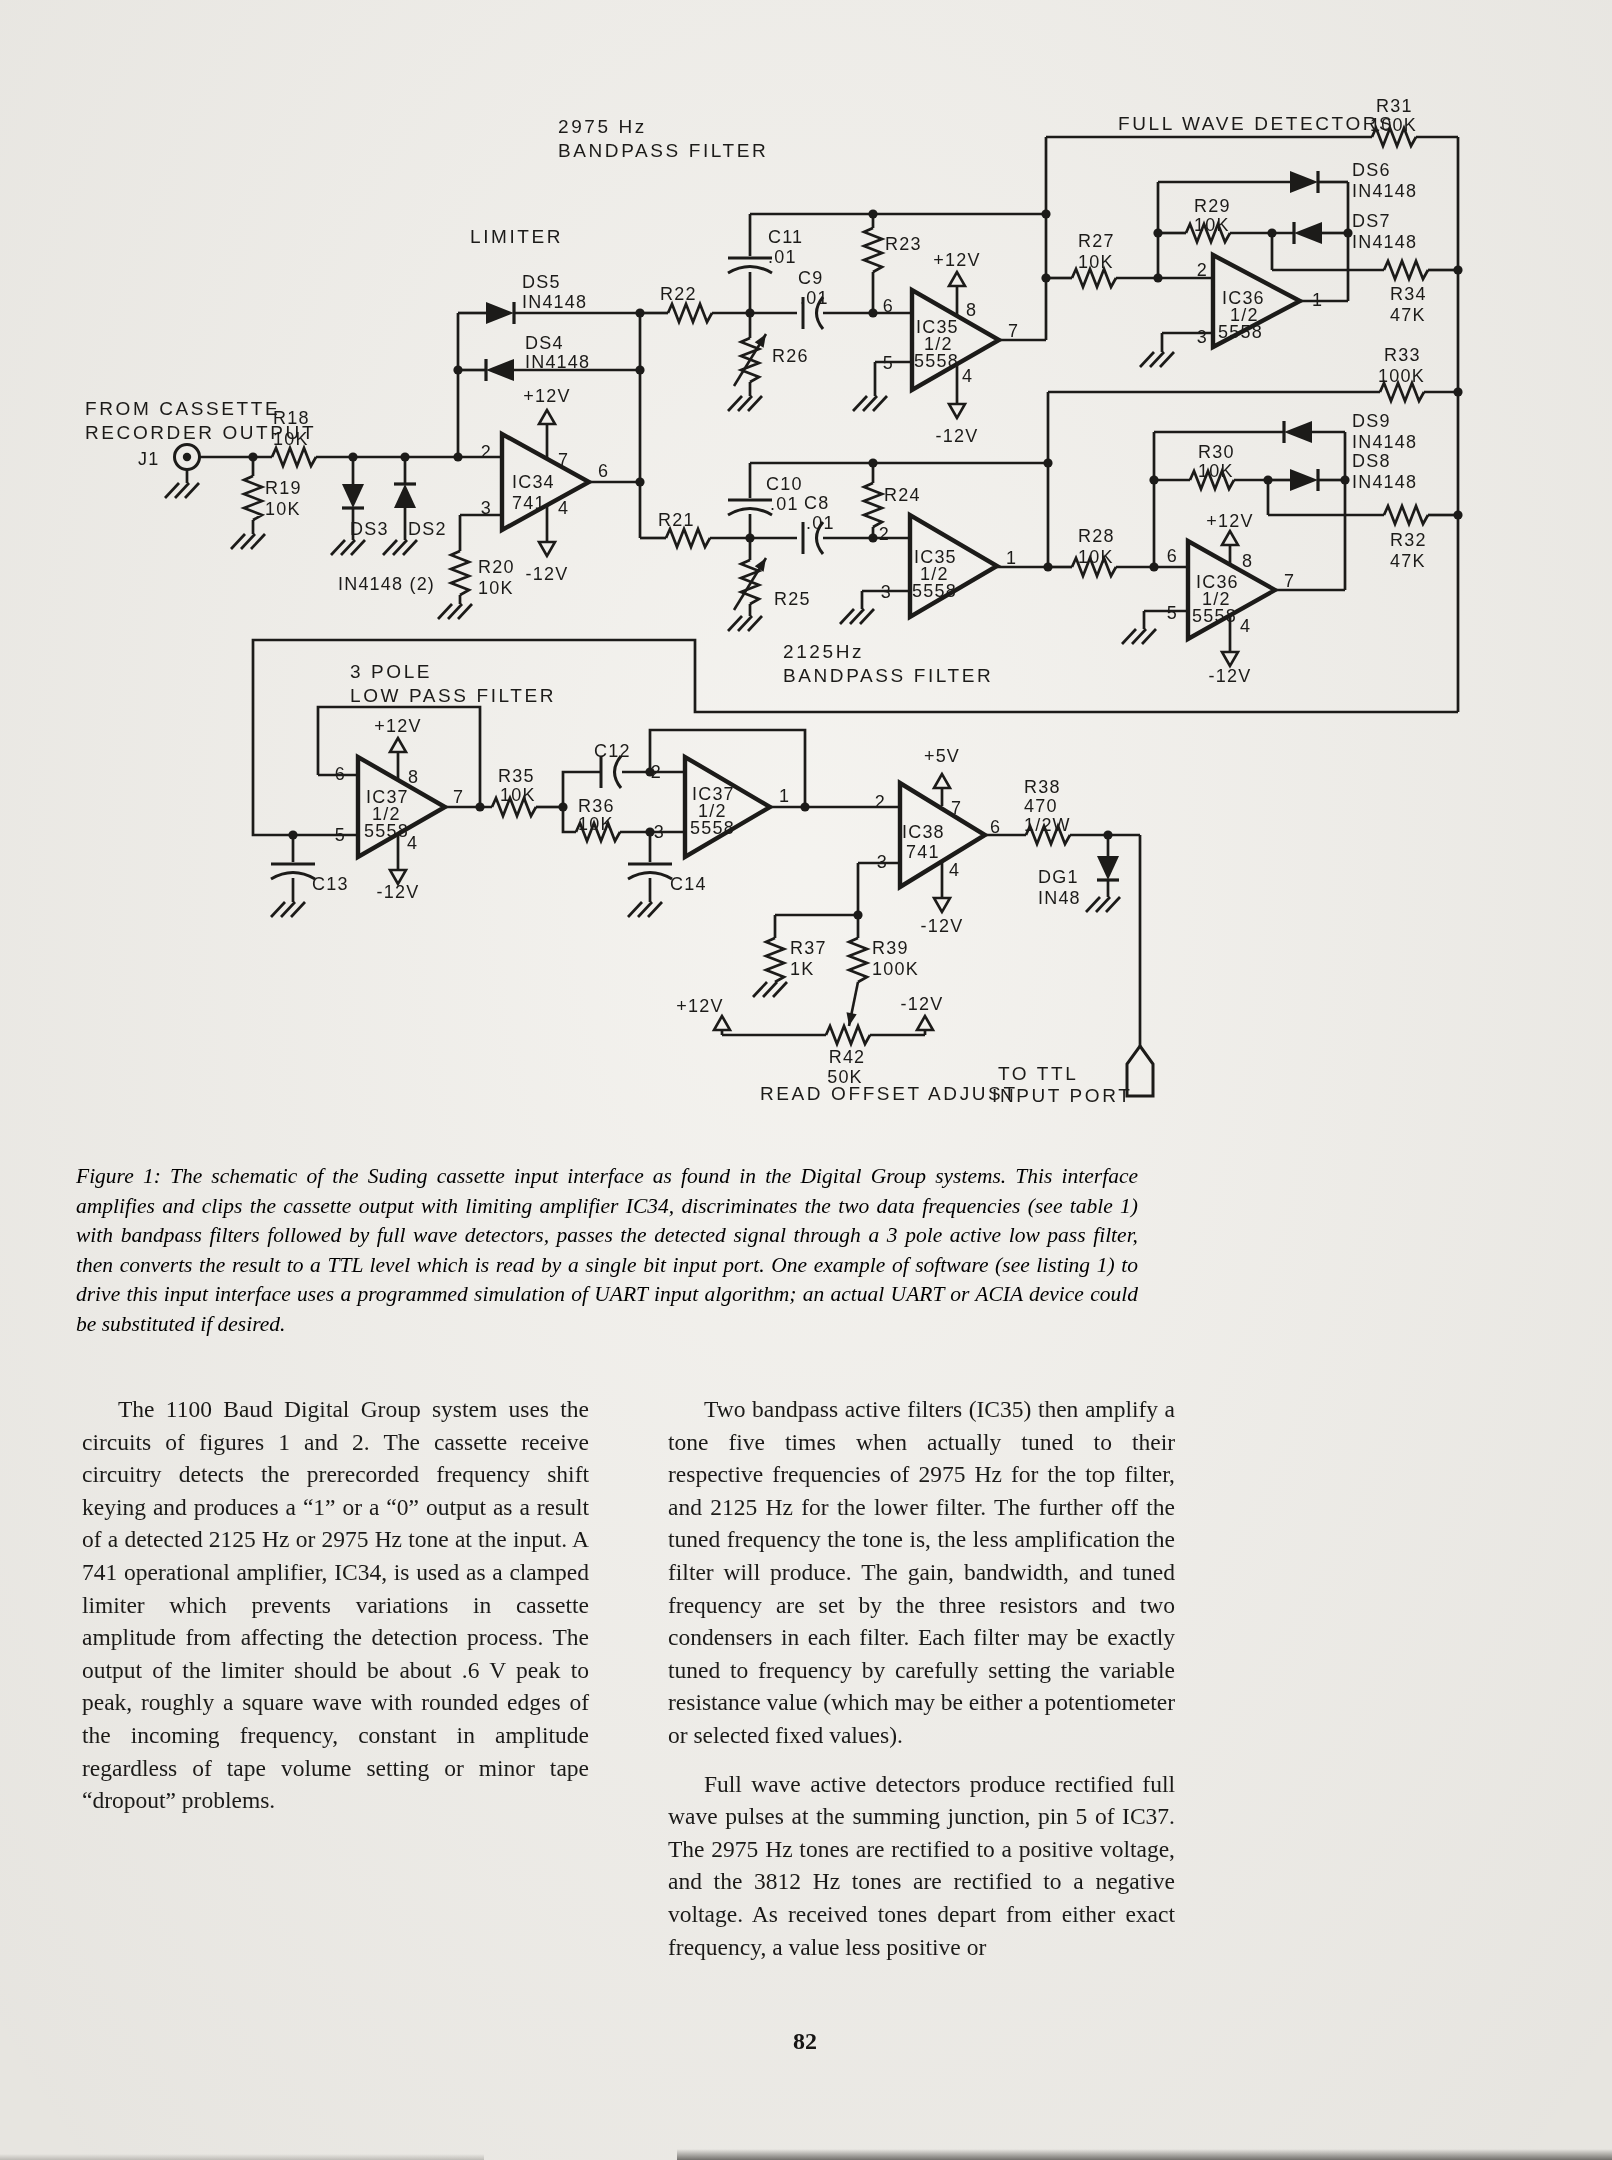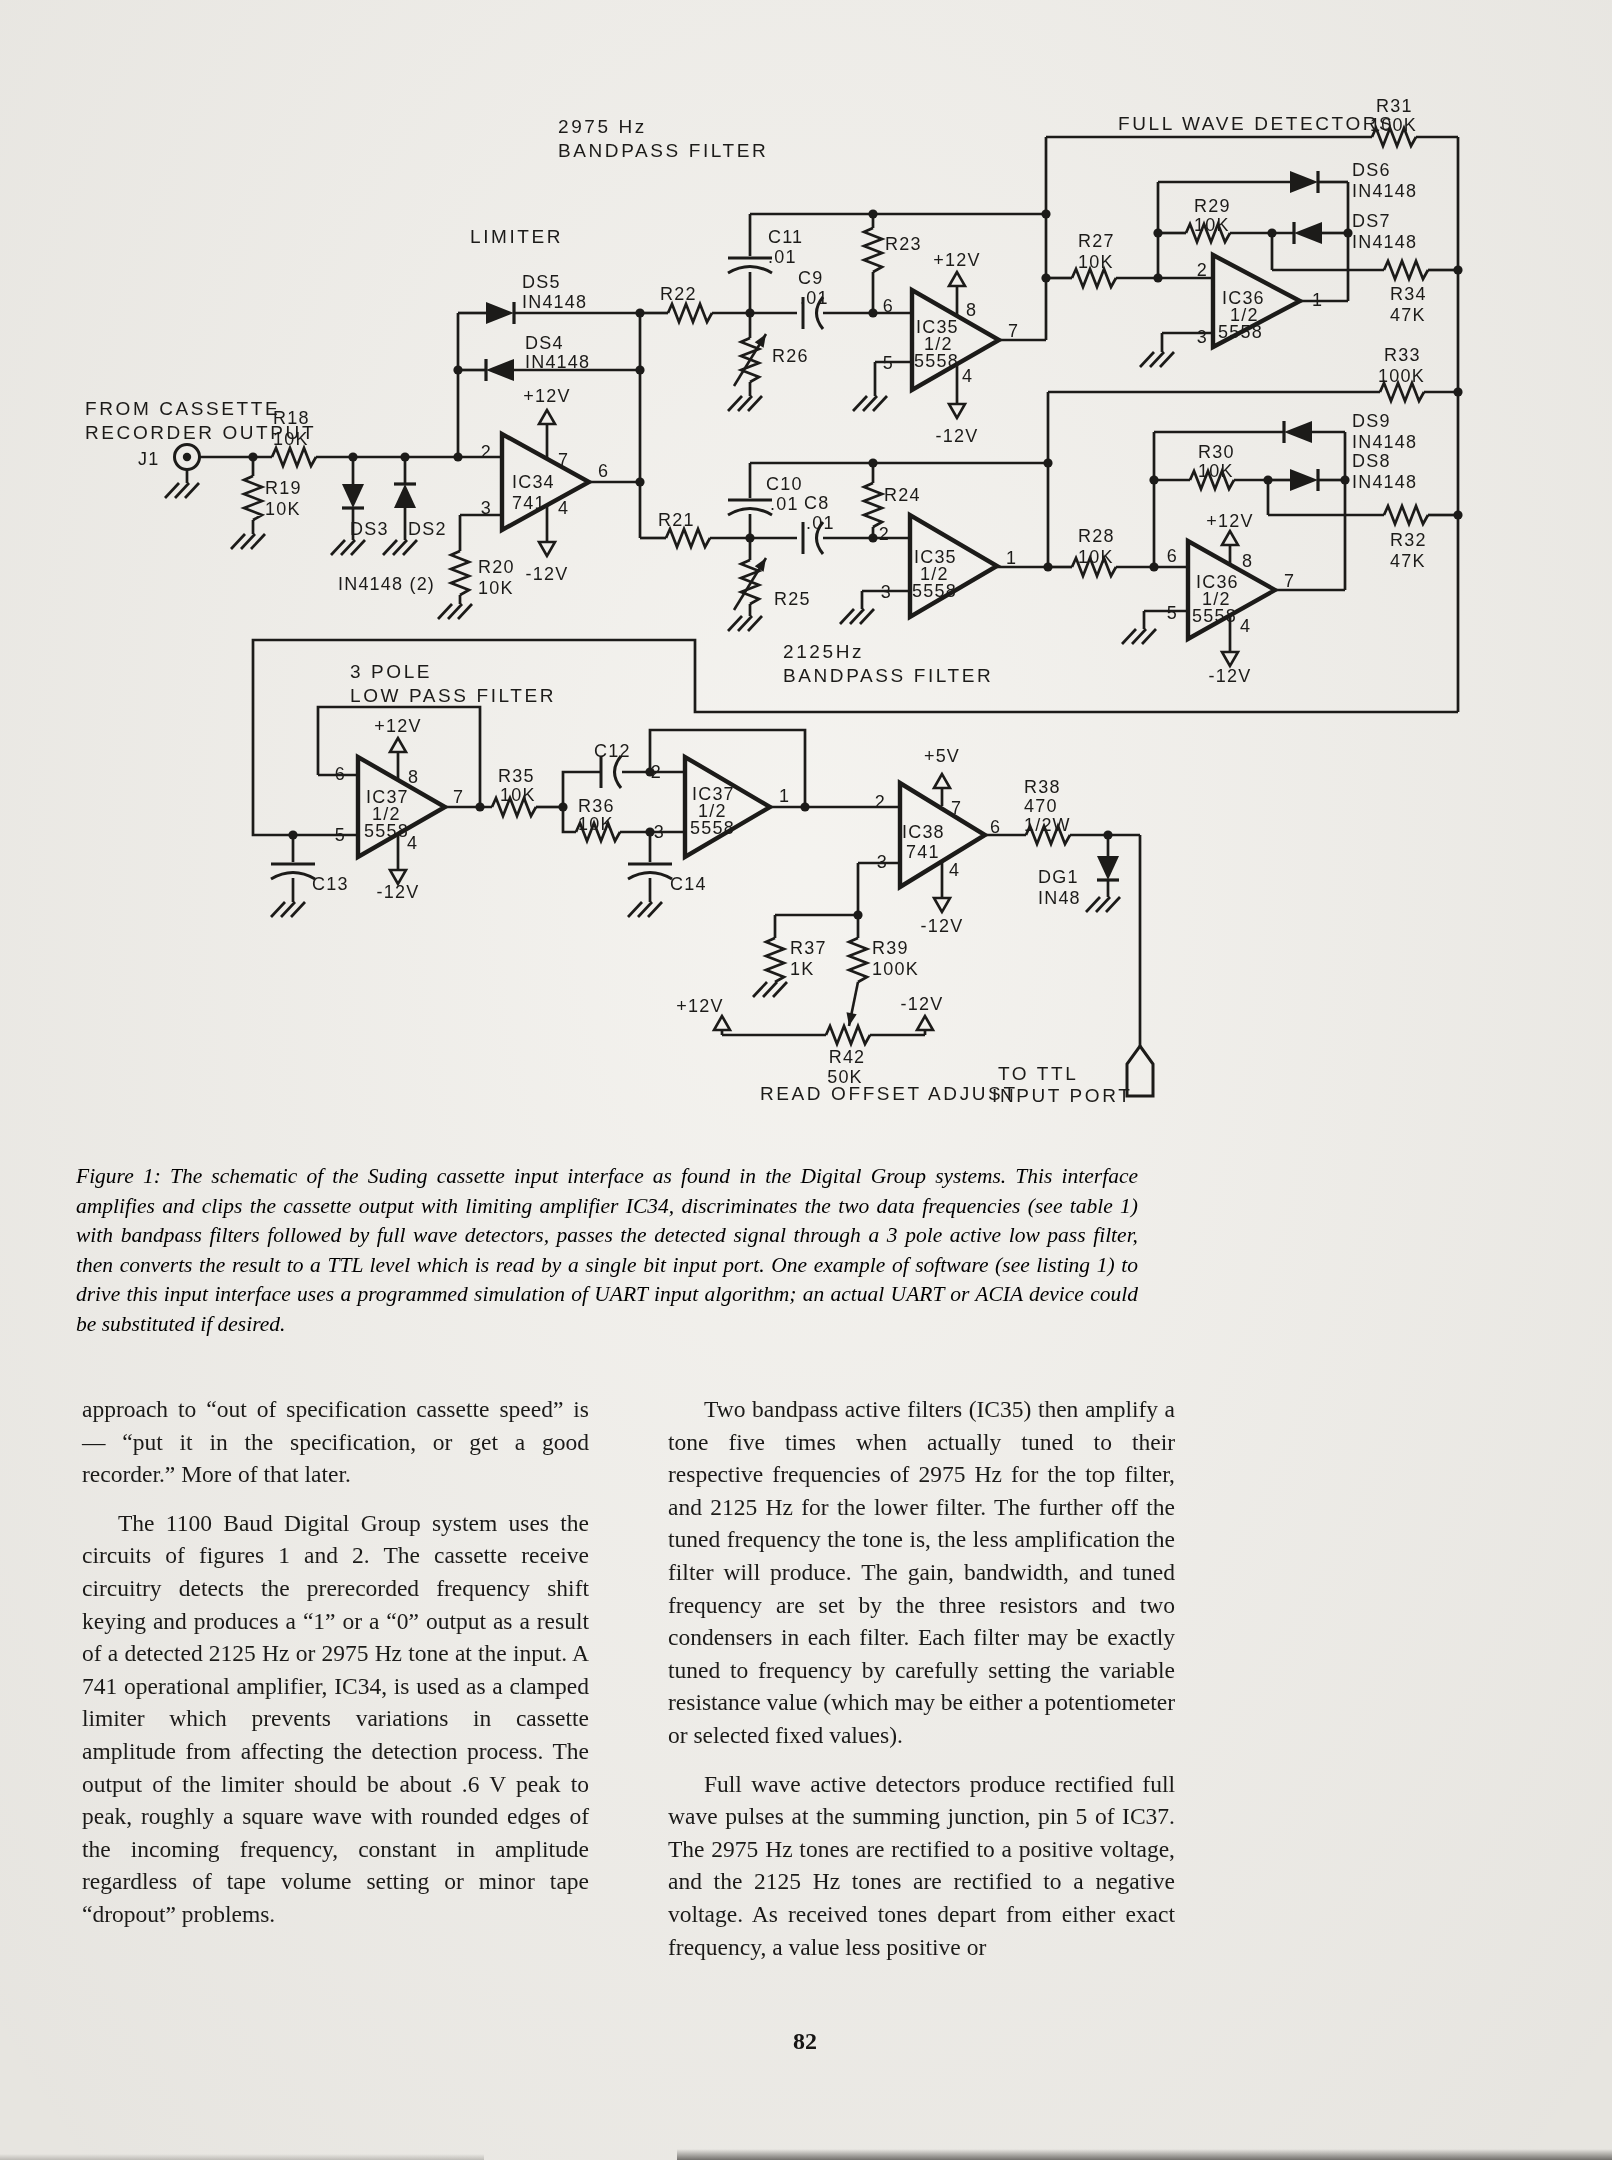--- a/index.html
+++ b/index.html
@@ -497,26 +497,25 @@
         <text x="845" y="1083" font-size="18" letter-spacing="1.2" text-anchor="middle">50K</text>
         <text x="760" y="1100" font-size="19" letter-spacing="2.6" text-anchor="start">READ OFFSET ADJUST</text>
         <text x="998" y="1080" font-size="19" letter-spacing="2.6" text-anchor="start">TO TTL</text>
         <text x="992" y="1102" font-size="19" letter-spacing="2.6" text-anchor="start">INPUT PORT</text>
       </g>
   </svg>
 
   <div class="caption">Figure 1: The schematic of the Suding cassette input interface as found in the Digital Group systems. This interface amplifies and clips the cassette output with limiting amplifier IC34, discriminates the two data frequencies (see table 1) with bandpass filters followed by full wave detectors, passes the detected signal through a 3 pole active low pass filter, then converts the result to a TTL level which is read by a single bit input port. One example of software (see listing 1) to drive this input interface uses a programmed simulation of UART input algorithm; an actual UART or ACIA device could be substituted if desired.</div>
 
   <div class="col col-left">
-    <p>approach to “out of specification cassette speed” is — “put it in the specification, or get a good recorder.” More of that later.</p>
     <p class="indent">The 1100 Baud Digital Group system uses the circuits of figures 1 and 2. The cassette receive circuitry detects the prerecorded frequency shift keying and produces a “1” or a “0” output as a result of a detected 2125 Hz or 2975 Hz tone at the input. A 741 operational amplifier, IC34, is used as a clamped limiter which prevents variations in cassette amplitude from affecting the detection process. The output of the limiter should be about .6 V peak to peak, roughly a square wave with rounded edges of the incoming frequency, constant in amplitude regardless of tape volume setting or minor tape “dropout” problems.</p>
   </div>
 
   <div class="col col-right">
     <p class="indent">Two bandpass active filters (IC35) then amplify a tone five times when actually tuned to their respective frequencies of 2975 Hz for the top filter, and 2125 Hz for the lower filter. The further off the tuned frequency the tone is, the less amplification the filter will produce. The gain, bandwidth, and tuned frequency are set by the three resistors and two condensers in each filter. Each filter may be exactly tuned to frequency by carefully setting the variable resistance value (which may be either a potentiometer or selected fixed values).</p>
-    <p class="indent">Full wave active detectors produce rectified full wave pulses at the summing junction, pin 5 of IC37. The 2975 Hz tones are rectified to a positive voltage, and the 2125 Hz tones are rectified to a negative voltage. As received tones depart from either exact frequency, a value less positive or</p>
+    <p class="indent">Full wave active detectors produce rectified full wave pulses at the summing junction, pin 5 of IC37. The 2975 Hz tones are rectified to a positive voltage, and the 3812 Hz tones are rectified to a negative voltage. As received tones depart from either exact frequency, a value less positive or</p>
   </div>
 
   <div class="pageno">82</div>
 
   <div class="scan-edge-bottom"></div>
   <div class="scan-edge-corner"></div>
 </div>
 
 </body></html>

